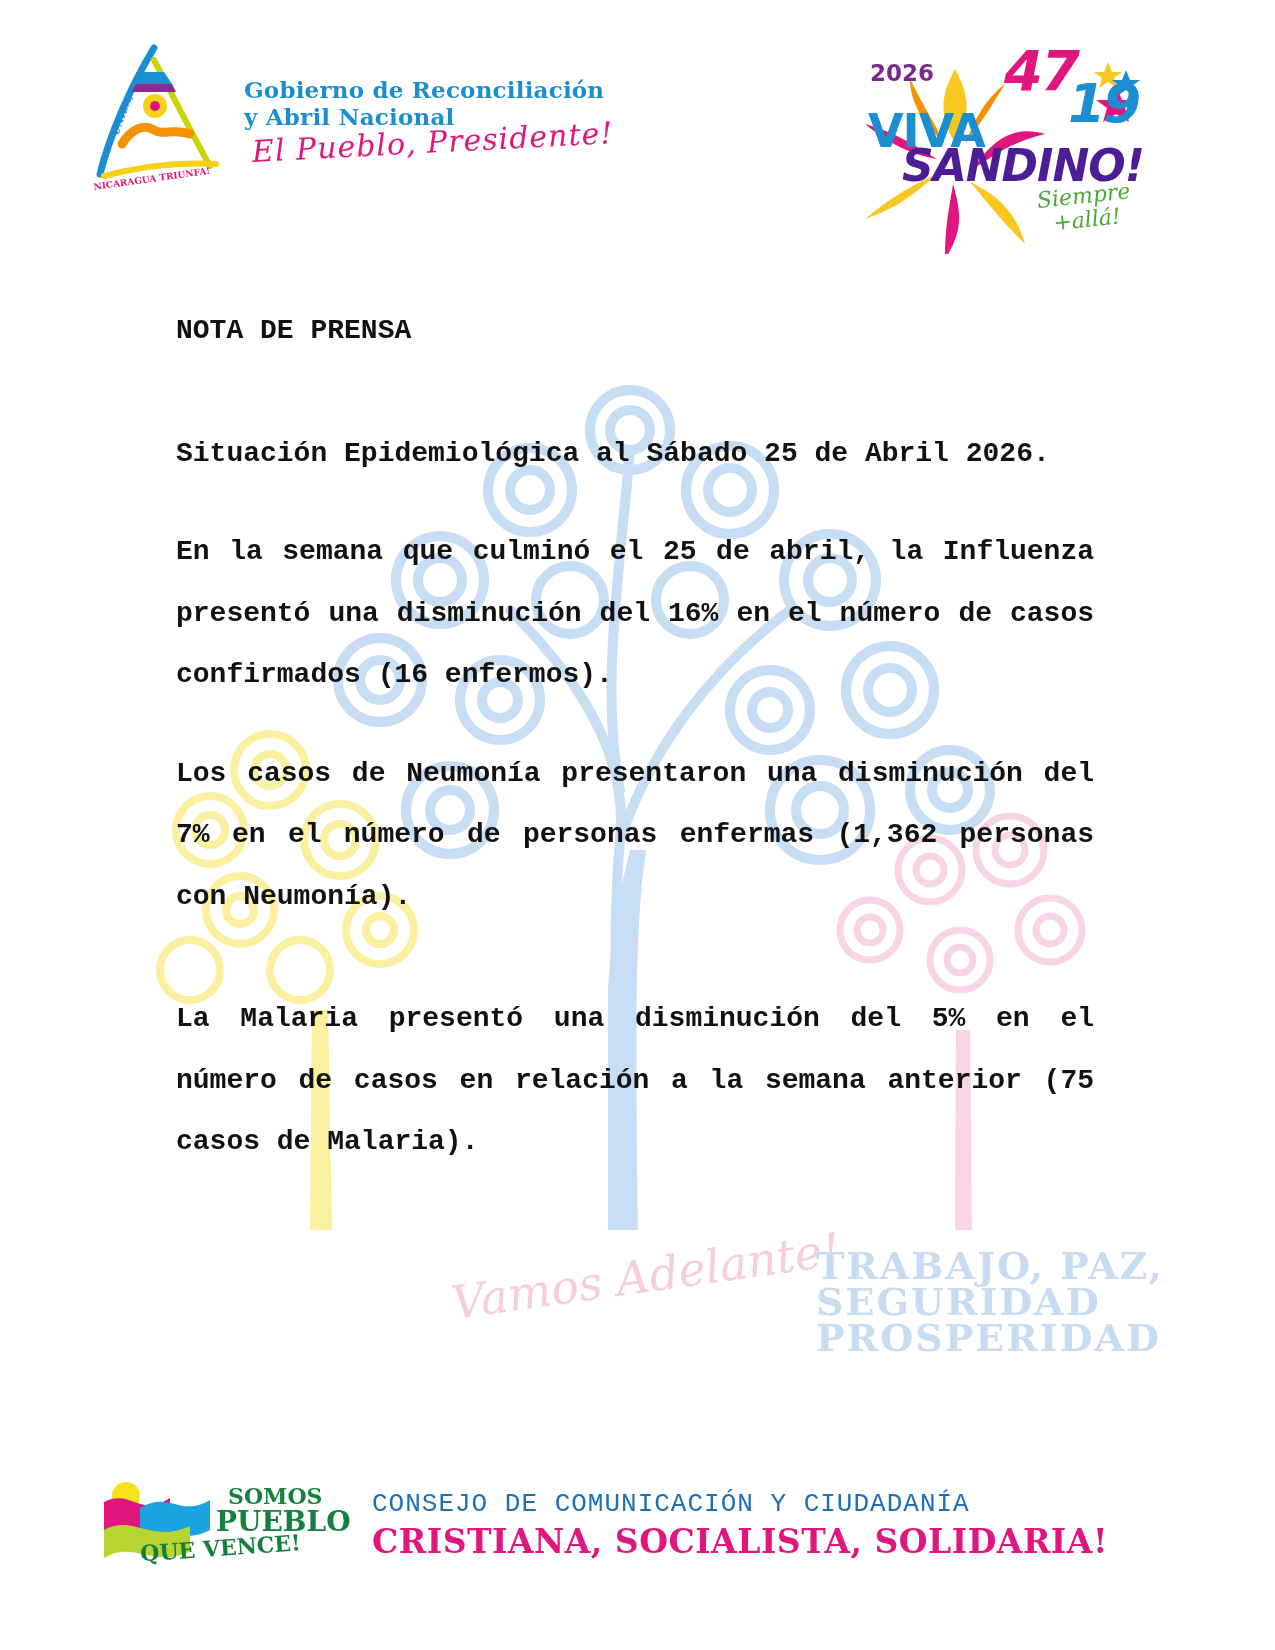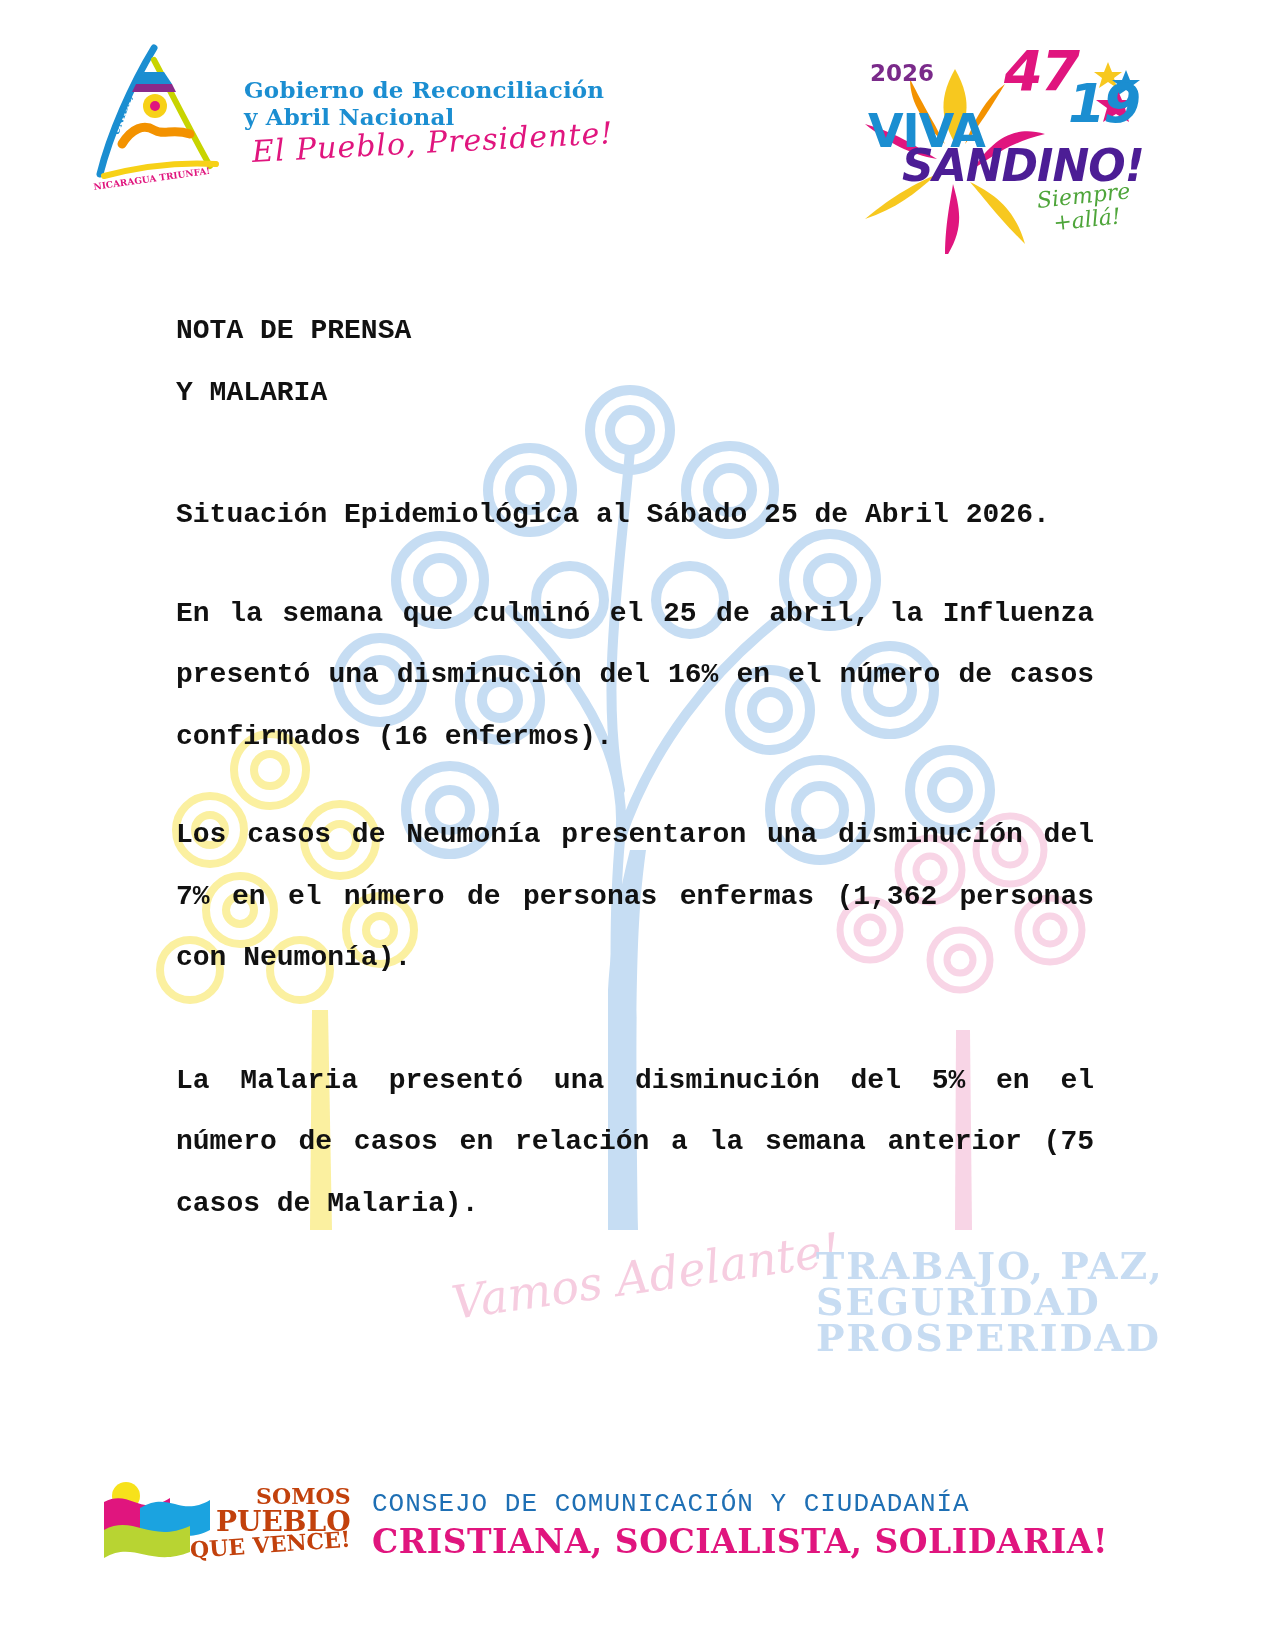--- a/index.html
+++ b/index.html
@@ -27,21 +27,21 @@
 
   
   .doc { left: 176px; top: 300px; width: 918px; color: #111; font-weight: bold; font-size: 28px; }
   .h-line { height: 61.5px; line-height: 61.5px; white-space: nowrap; }
   .para { line-height: 61.5px; text-align: justify; margin: 0; }
   .gap { height: 61px; }
   .gap-s { height: 37px; }
 
   
   .somos { left: 100px; top: 1478px; width: 120px; height: 90px; }
-  .somos-text { left: 196px; top: 1484px; color: #c2410c; font-family: "DejaVu Serif", serif; font-weight: bold; line-height: 25px; text-align: right; }
+  .somos-text { left: 196px; top: 1484px; color: #15803d; font-family: "DejaVu Serif", serif; font-weight: bold; line-height: 25px; }
   .footer-1 { left: 372px; top: 1489px; color: #1e6fb4; font-size: 26px; letter-spacing: 1px; }
   .footer-2 { left: 372px; top: 1522px; color: #e0157e; font-family: "DejaVu Serif", serif; font-weight: bold; font-size: 33px; letter-spacing: 0.5px; }
 </style>
 </head>
 <body>
 
 <svg class="abs trees" viewBox="0 0 980 860">
   <g fill="none" stroke-linecap="round">
 
     <g stroke="#c6ddf3" stroke-width="10">
@@ -151,21 +151,20 @@
 <div class="abs s-19">19</div>
 <div class="abs s-viva">VIVA</div>
 <div class="abs s-sandino">SANDINO!</div>
 <div class="abs s-siempre">
   <div>Siempre</div>
   <div style="padding-left:14px">+allá!</div>
 </div>
 
 <div class="abs doc">
   <div class="h-line">NOTA DE PRENSA</div>
-  <div class="h-line">Y MALARIA</div>
   <div class="gap"></div>
   <p class="para" style="width:880px">Situación Epidemiológica al Sábado 25 de Abril 2026.</p>
   <div class="gap-s"></div>
   <p class="para">En la semana que culminó el 25 de abril, la Influenza presentó una disminución del 16% en el número de casos confirmados (16 enfermos).</p>
   <div class="gap-s"></div>
   <p class="para">Los casos de Neumonía presentaron una disminución del 7% en el número de personas enfermas (1,362 personas con Neumonía).</p>
   <div class="gap"></div>
   <p class="para">La Malaria presentó una disminución del 5% en el número de casos en relación a la semana anterior (75 casos de Malaria).</p>
 </div>
 

